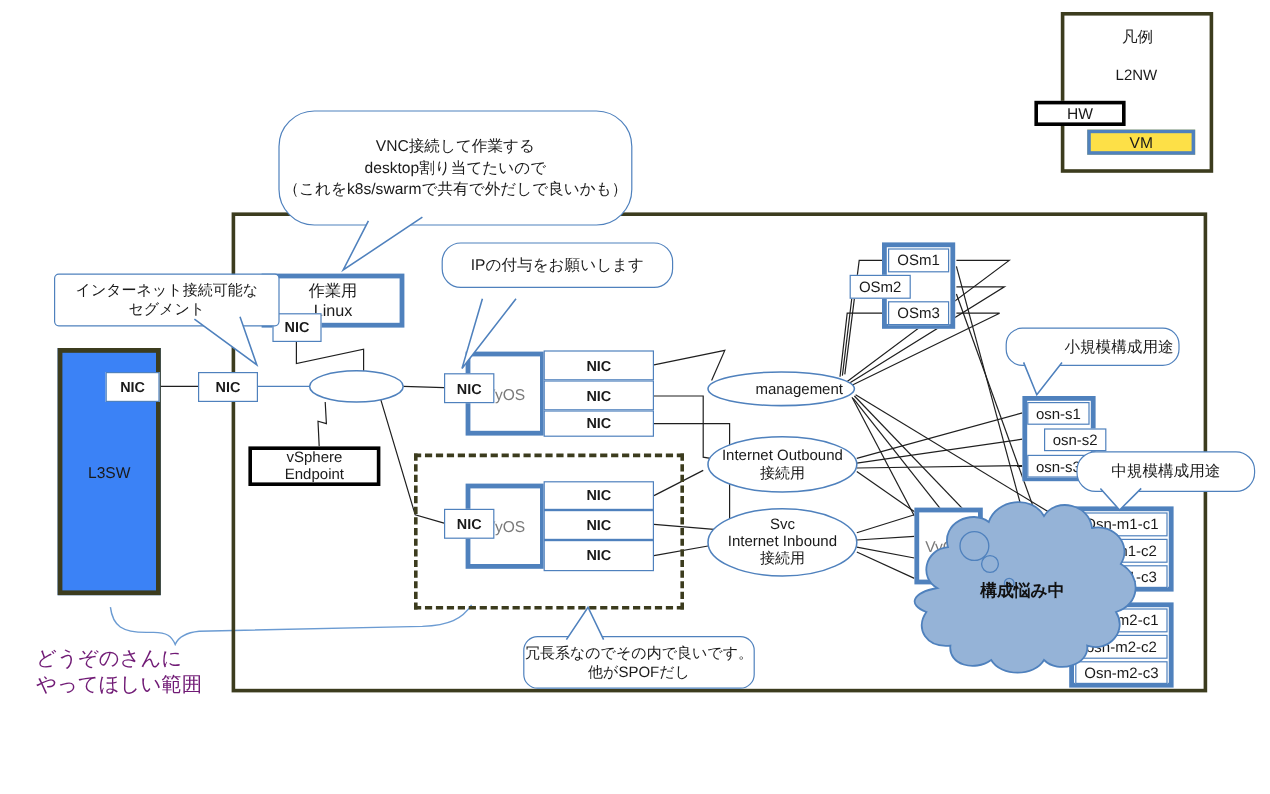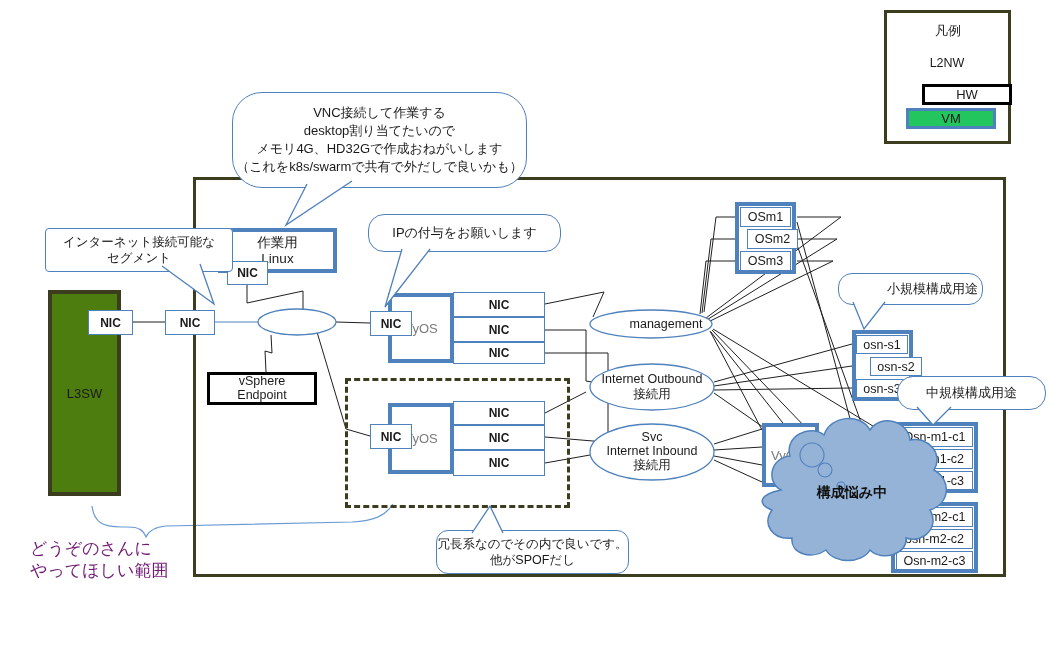--- a/index.html
+++ b/index.html
@@ -7,21 +7,21 @@
     --bracecol:#6b9bd2; --text:#1a1a1a;
   }
   html,body{margin:0;padding:0;background:#fff;}
   #canvas{position:relative;width:1058px;height:662px;overflow:hidden;
     font-family:"Liberation Sans",sans-serif;color:var(--text);}
   svg.layer{position:absolute;left:0;top:0;pointer-events:none;}
   .a{position:absolute;box-sizing:border-box;}
   .lbl{display:flex;flex-direction:column;align-items:center;justify-content:center;
        text-align:center;color:var(--text);}
   .bblue{background:#fff;border:4px solid var(--blue);}
-  .bblue3{background:#22c55e;border:3px solid var(--blue);}
+  .bblue3{background:#fde047;border:3px solid var(--blue);}
   .bthin{background:#fff;border:1.4px solid var(--blue);}
   .bblack{background:#fff;border:3px solid #000;}
   .bolive{border:3px solid var(--olive);}
   .bolive4{border:4px solid var(--olive);}
   .bdash{border:3.5px dashed var(--olive);}
   .nic{font-weight:700;font-size:12px;justify-content:center;}
   .f125{font-size:12.5px;}
   .f13{font-size:13px;}
   .f135{font-size:13.5px;line-height:1.15;}
   .gray{color:#7a7a7a;}
@@ -89,29 +89,29 @@
     <path class="ln" d="M 797 245 L 880 475"></path>
 
     <ellipse class="ell" cx="297" cy="322" rx="39" ry="13"></ellipse>
     <ellipse class="ell" cx="651" cy="324" rx="61" ry="14"></ellipse>
     <ellipse class="ell" cx="652" cy="387" rx="62" ry="23"></ellipse>
     <ellipse class="ell" cx="652" cy="452" rx="62" ry="28"></ellipse>
     <ellipse class="ell" cx="947" cy="63" rx="43" ry="14"></ellipse>
   </svg>
 
   <div class="a bolive" style="left:193px;top:177px;width:813px;height:400px;"></div>
-  <div class="a bolive4 lbl f13" style="left:48px;top:290px;width:73px;height:206px;background:#4d7c0f;">
+  <div class="a bolive4 lbl f13" style="left:48px;top:290px;width:86px;height:206px;background:#3b82f6;">
       <span>L3SW</span>
     </div>
   <div class="a bdash" style="left:345px;top:378px;width:225px;height:130px;"></div>
 
   <div class="a bolive" style="left:884px;top:10px;width:127px;height:134px;background:#fff;"></div>
   <div class="a lbl f13" style="left:908px;top:22px;width:80px;height:18px;">凡例</div>
   <div class="a lbl f125" style="left:904px;top:55px;width:86px;height:16px;">L2NW</div>
-  <div class="a bblack lbl f13" style="left:922px;top:84px;width:90px;height:21px;">
+  <div class="a bblack lbl f13" style="left:862px;top:84px;width:76px;height:21px;">
       <span>HW</span>
     </div>
   <div class="a bblue3 lbl f13" style="left:906px;top:108px;width:90px;height:21px;">
       <span>VM</span>
     </div>
 
   <div class="a bblack lbl" style="left:207px;top:372px;width:110px;height:33px;font-size:12.5px;line-height:1.1;">
     <span>vSphere</span>
     <span>Endpoint</span>
   </div>
@@ -159,21 +159,21 @@
       <span>NIC</span>
     </div>
   <div class="a bthin lbl nic" style="left:227px;top:261px;width:41px;height:24px;">
       <span>NIC</span>
     </div>
 
   <div class="a bblue" style="left:735px;top:202px;width:61px;height:72px;"></div>
   <div class="a bthin lbl f125" style="left:740px;top:207px;width:51px;height:20px;">
       <span>OSm1</span>
     </div>
-  <div class="a bthin lbl f125" style="left:747px;top:229px;width:51px;height:20px;">
+  <div class="a bthin lbl f125" style="left:708px;top:229px;width:51px;height:20px;">
       <span>OSm2</span>
     </div>
   <div class="a bthin lbl f125" style="left:740px;top:251px;width:51px;height:20px;">
       <span>OSm3</span>
     </div>
 
   <div class="a bblue" style="left:852px;top:330px;width:61px;height:71px;"></div>
   <div class="a bthin lbl f125" style="left:856px;top:335px;width:52px;height:19px;">
       <span>osn-s1</span>
     </div>
@@ -217,28 +217,27 @@
   </div>
   <div class="a lbl f125" style="left:592px;top:431px;width:120px;height:42px;line-height:1.1;">
     <span>Svc</span>
     <span>Internet Inbound</span>
     <span>接続用</span>
   </div>
 
   <div class="a bubble lbl" style="left:232px;top:92px;width:295px;height:96px;border-radius:30px;font-size:13px;line-height:1.4;">
     <span>VNC接続して作業する</span>
     <span>desktop割り当てたいので</span>
-    <span>メモリ4G、HD32Gで作成おねがいします</span>
     <span>（これをk8s/swarmで共有で外だしで良いかも）</span>
   </div>
   <div class="a bubble lbl" style="left:45px;top:228px;width:188px;height:44px;border-radius:4px;">
     <span>インターネット接続可能な</span>
     <span>セグメント</span>
   </div>
-  <div class="a bubble lbl" style="left:368px;top:214px;width:193px;height:38px;border-radius:16px;font-size:13px;">
+  <div class="a bubble lbl" style="left:368px;top:202px;width:193px;height:38px;border-radius:16px;font-size:13px;">
     <span>IPの付与をお願いします</span>
   </div>
   <div class="a bubble lbl" style="left:838px;top:273px;width:145px;height:32px;border-radius:14px;font-size:13px;padding-left:44px;">
     <span>小規模構成用途</span>
   </div>
   <div class="a bubble lbl" style="left:897px;top:376px;width:149px;height:34px;border-radius:16px;font-size:13px;">
     <span>中規模構成用途</span>
   </div>
   <div class="a bubble lbl" style="left:436px;top:530px;width:193px;height:44px;border-radius:12px;">
     <span>冗長系なのでその内で良いです。</span>

